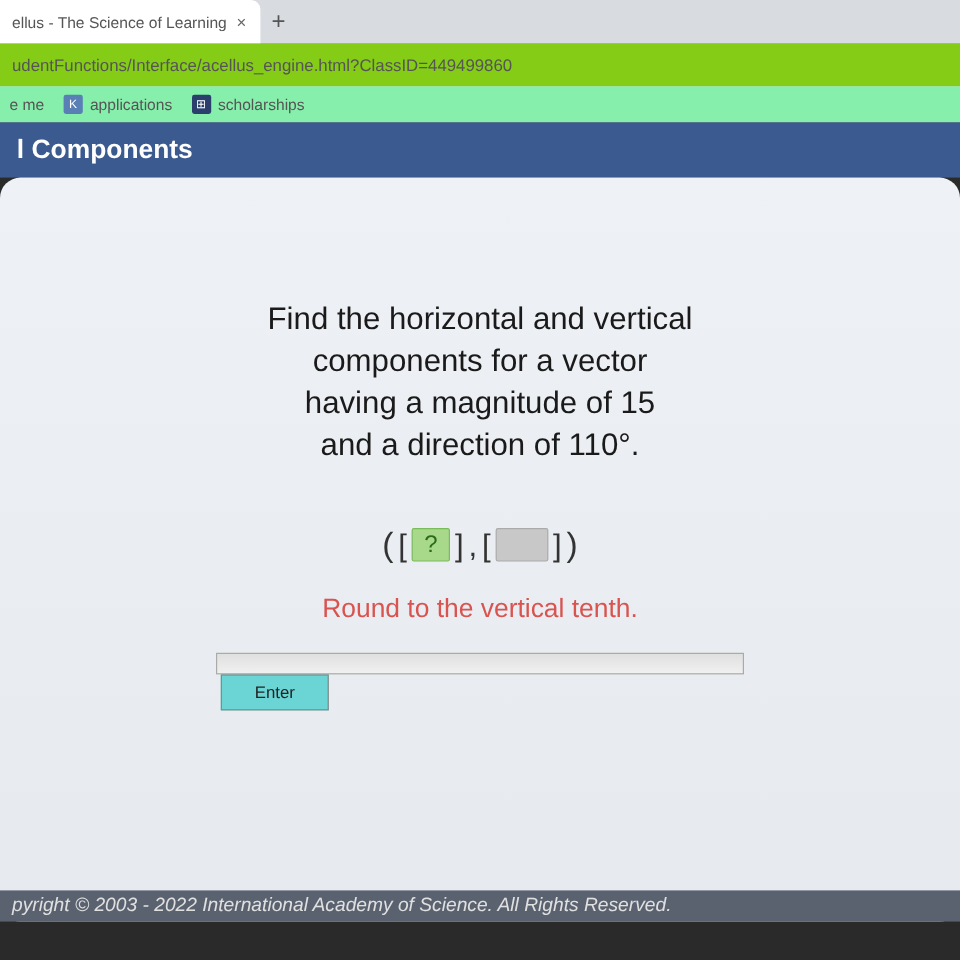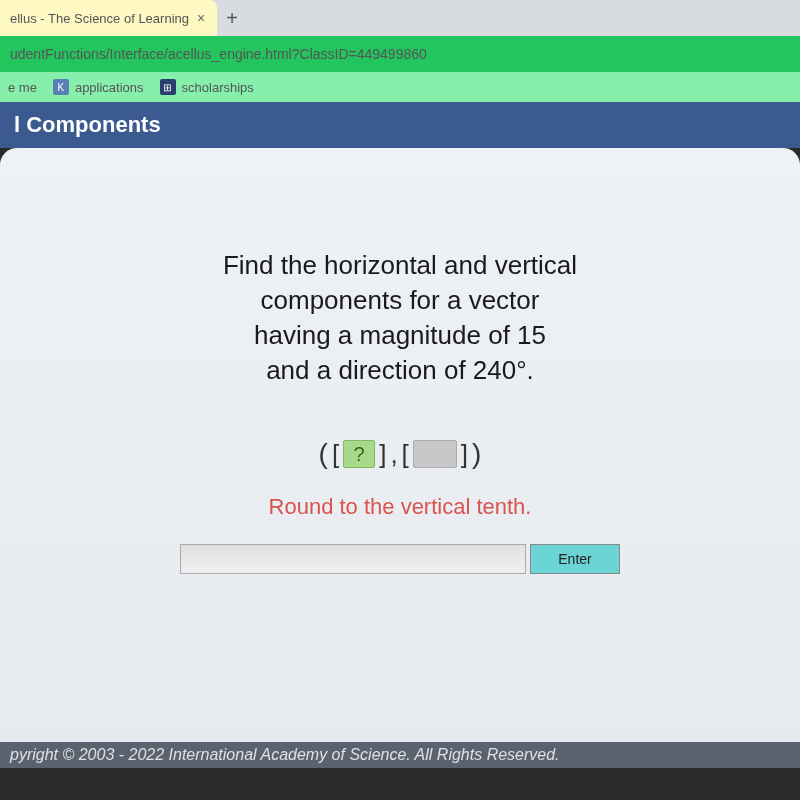--- a/index.html
+++ b/index.html
@@ -19,21 +19,21 @@
     }
     .tab-bar {
       display: flex;
       align-items: center;
       height: 36px;
       background: #d8dce0;
     }
     .tab {
       display: flex;
       align-items: center;
-      background: #fef9c3;
+      background: #ffffff;
       height: 100%;
       padding: 0 12px 0 10px;
       border-radius: 0 8px 0 0;
       min-width: 195px;
       gap: 8px;
     }
     .tab-title {
       font-size: 13px;
       color: #555;
       white-space: nowrap;
@@ -48,21 +48,21 @@
       width: 30px;
       display: flex;
       align-items: center;
       justify-content: center;
       font-size: 20px;
       color: #555;
       cursor: pointer;
     }
     .address-bar {
       height: 36px;
-      background: #22c55e;
+      background: #84cc16;
       display: flex;
       align-items: center;
       padding: 0 8px;
     }
     .url-text {
       font-size: 14px;
       color: #555;
       padding-left: 2px;
     }
     .bookmarks-bar {
@@ -147,20 +147,21 @@
     .round-text {
       margin-top: 24px;
       font-size: 22px;
       color: #d9534f;
     }
     .input-row {
       margin-top: 24px;
       display: flex;
       align-items: stretch;
       width: 440px;
+      flex-direction: column;
     }
     .answer-input {
       flex: 1;
       height: 30px;
       border: 1px solid #aaa;
       background: linear-gradient(180deg, #e0e0e0 0%, #f0f0f0 100%);
       padding: 0 8px;
       font-size: 14px;
       outline: none;
     }
@@ -216,21 +217,21 @@
   </div>
 </div>
 
 <div class="page-header">l Components</div>
 
 <div class="content-area">
   <div class="problem-text">
     <div>Find the horizontal and vertical</div>
     <div>components for a vector</div>
     <div>having a magnitude of 15</div>
-    <div>and a direction of 240°.</div>
+    <div>and a direction of 110°.</div>
   </div>
 
   <div class="answer-format">
     <span class="paren">(</span>
     <span class="brk">[</span>
     <span class="bracket-box box-green">?</span>
     <span class="brk">]</span>
     <span>,</span>
     <span class="brk">[</span>
     <span class="bracket-box box-gray"> </span>

